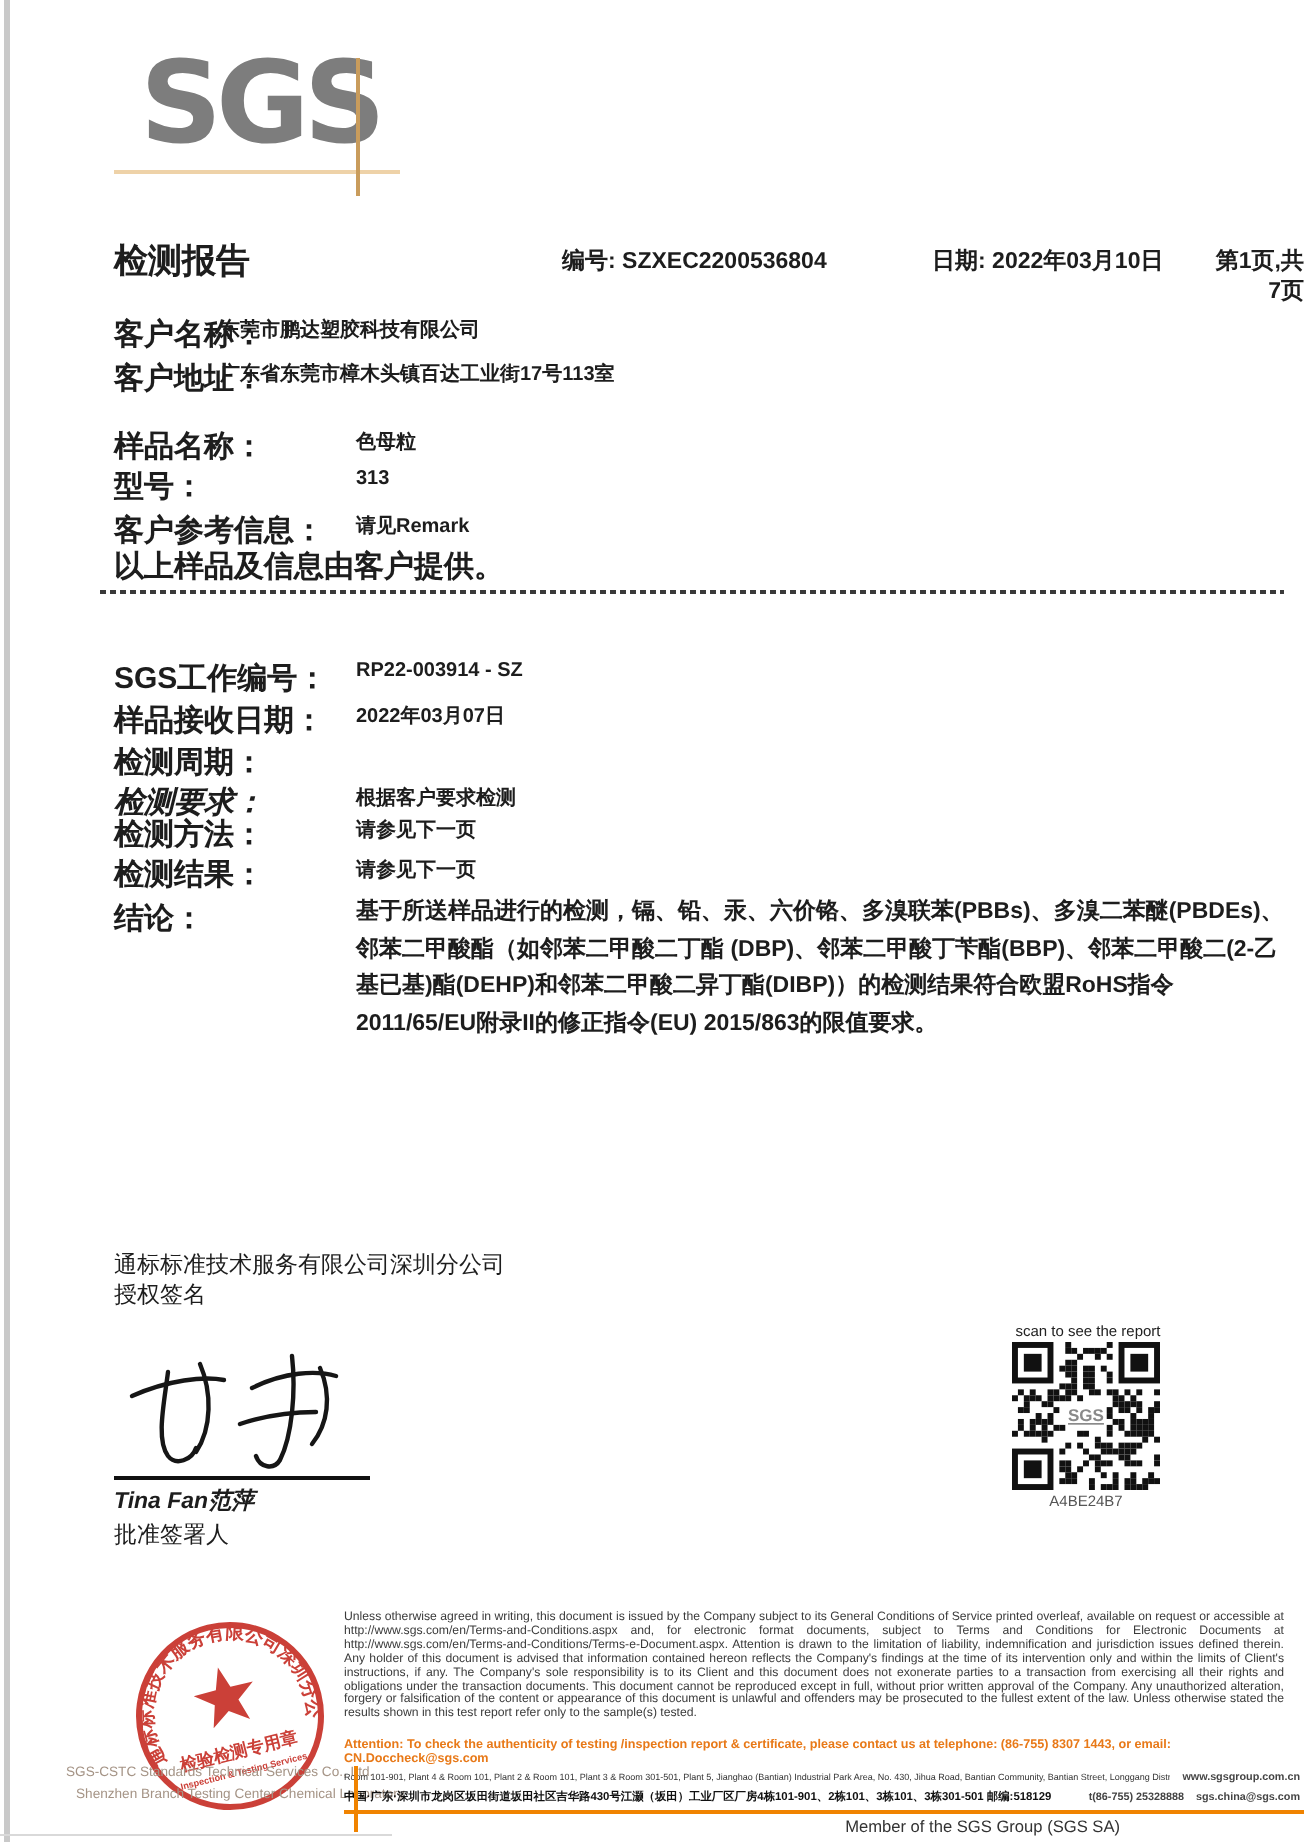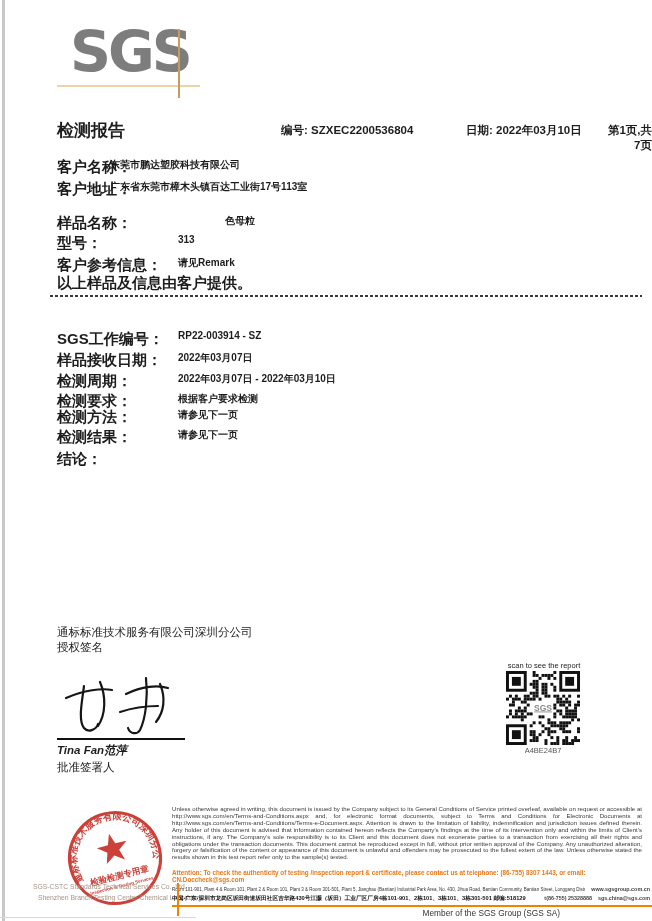--- a/index.html
+++ b/index.html
@@ -83,43 +83,43 @@
     <span>2022年03月10日</span>
   </div>
   <div class="abs hdr" style="left:557px;top:123px;text-align:right;">第1页,共7页</div>
 
   <div class="abs lbl" style="top:158px;">客户名称：</div>
   <div class="abs val v1" style="top:158px;">东莞市鹏达塑胶科技有限公司</div>
   <div class="abs lbl" style="top:180px;">客户地址：</div>
   <div class="abs val v1" style="top:180px;">广东省东莞市樟木头镇百达工业街17号113室</div>
 
   <div class="abs lbl" style="top:214px;">样品名称：</div>
-  <div class="abs val v2" style="top:214px;margin-left:47px;">色母粒</div>
+  <div class="abs val v2" style="top:214px;">色母粒</div>
   <div class="abs lbl" style="top:234px;">型号：</div>
   <div class="abs val v2" style="top:234px;">313</div>
   <div class="abs lbl" style="top:256px;">客户参考信息：</div>
   <div class="abs val v2" style="top:256px;">请见Remark</div>
   <div class="abs lbl" style="top:274px;">以上样品及信息由客户提供。</div>
 
   <div class="abs dashes"></div>
 
   <div class="abs lbl" style="top:330px;">SGS工作编号：</div>
   <div class="abs val v2" style="top:330px;">RP22-003914 - SZ</div>
   <div class="abs lbl" style="top:351px;">样品接收日期：</div>
   <div class="abs val v2" style="top:351px;">2022年03月07日</div>
   <div class="abs lbl" style="top:372px;">检测周期：</div>
-  <div class="abs val v2" style="top:372px;">2022年03月07日 - 2022年03月10日</div>
-  <div class="abs lbl" style="top:392px;">检测要求：</div>
+  <div class="abs lbl" style="top:392px;font-style:italic;">检测要求：</div>
   <div class="abs val v2" style="top:392px;">根据客户要求检测</div>
   <div class="abs lbl" style="top:408px;">检测方法：</div>
   <div class="abs val v2" style="top:408px;">请参见下一页</div>
   <div class="abs lbl" style="top:428px;">检测结果：</div>
   <div class="abs val v2" style="top:428px;">请参见下一页</div>
 
   <div class="abs lbl" style="top:450px;">结论：</div>
+  <div class="abs conclusion">基于所送样品进行的检测，镉、铅、汞、六价铬、多溴联苯(PBBs)、多溴二苯醚(PBDEs)、邻苯二甲酸酯（如邻苯二甲酸二丁酯 (DBP)、邻苯二甲酸丁苄酯(BBP)、邻苯二甲酸二(2-乙基已基)酯(DEHP)和邻苯二甲酸二异丁酯(DIBP)）的检测结果符合欧盟RoHS指令2011/65/EU附录II的修正指令(EU) 2015/863的限值要求。</div>
 
   <div class="abs sig-company">通标标准技术服务有限公司深圳分公司</div>
   <div class="abs sig-auth">授权签名</div>
   <div class="abs sig-img">
     <svg width="140" height="70" viewBox="0 0 140 70">
       <g fill="none" stroke="#161616" stroke-width="2.2" stroke-linecap="round">
         <path d="M22,14 C20,30 16,48 22,56 C26,61 34,58 36,52"></path>
         <path d="M4,26 C22,18 40,16 50,18"></path>
         <path d="M38,10 C44,24 44,42 36,54"></path>
         <path d="M64,22 C80,14 96,13 106,16"></path>

